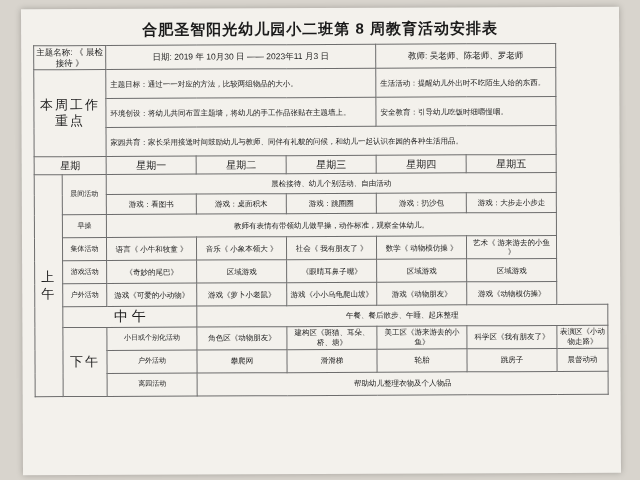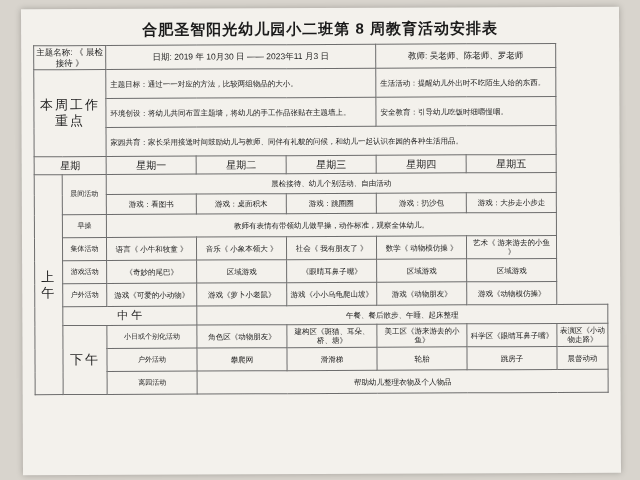--- a/index.html
+++ b/index.html
@@ -24,21 +24,21 @@
   table{
     width:100%;border-collapse:collapse;table-layout:fixed;
     font-size:8px;color:#1d1d1d;
   }
   td{
     border:1px solid #6d6d6d;
     text-align:center;vertical-align:middle;
     padding:1px 2px;line-height:1.25;
   }
   .hdr-row td{height:14px;font-size:8.5px;}
-  .lbl{font-size:11px;}
+  .lbl{font-size:14px;}
   .vert{
     font-size:13px;letter-spacing:2px;
   }
   .small{font-size:7.5px;}
   .tiny{font-size:7px;}
   .left{text-align:left;padding-left:4px;}
   .wk td{height:26px;}
   .weekday td{height:15px;font-size:10px;margin-top:45px;}
   .rowh td{height:17px;}
   .rowh2 td{height:20px;}
@@ -150,21 +150,21 @@
         <td colspan="2" class="lbl">中 午</td>
         <td colspan="5" class="small">午餐、餐后散步、午睡、起床整理</td>
       </tr>
 
       <tr class="rowh2">
         <td rowspan="3" class="vert">下午</td>
         <td class="tiny">小日或个别化活动</td>
         <td class="small">角色区《动物朋友》</td>
         <td class="small">建构区《斑猫、耳朵、桥、塘》</td>
         <td class="small">美工区《游来游去的小鱼》</td>
-        <td class="small">科学区《眼睛耳鼻子嘴》</td>
+        <td class="small">科学区《我有朋友了》</td>
         <td class="small">表演区《小动物走路》</td>
       </tr>
       <tr class="rowh2">
         <td class="tiny">户外活动</td>
         <td class="small">攀爬网</td>
         <td class="small">滑滑梯</td>
         <td class="small">轮胎</td>
         <td class="small">跳房子</td>
         <td class="small">晨督动动</td>
       </tr>

